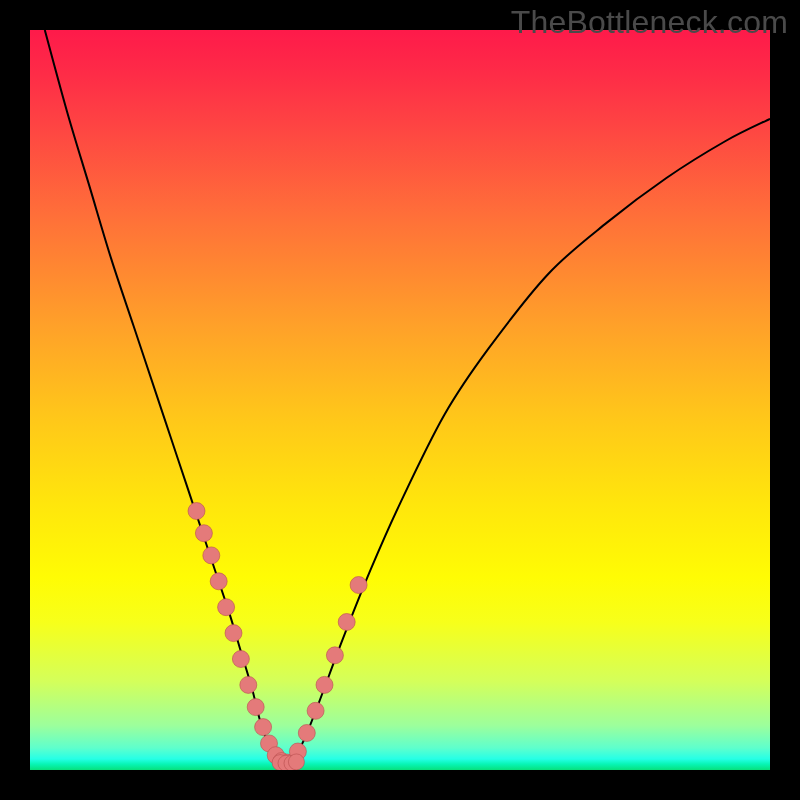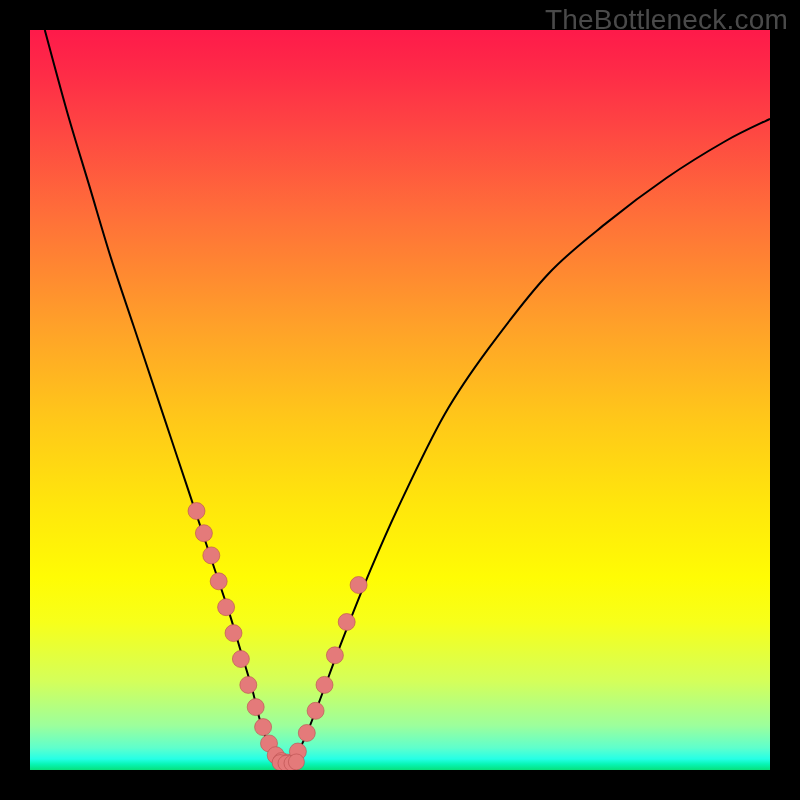--- a/index.html
+++ b/index.html
@@ -44,21 +44,21 @@
       #26ffe6 98.5%,
       #08f5b6 99.2%,
       #07e07c 100%
     );
   }
   .watermark {
     position: absolute;
     top: 4px;
     right: 12px;
     color: #4a4a4a;
-    font-size: 28px;
+    font-size: 32px;
     font-weight: 400;
     letter-spacing: 0.2px;
     z-index: 5;
   }
   svg.curve {
     position: absolute;
     inset: 0;
     width: 740px;
     height: 740px;
   }

